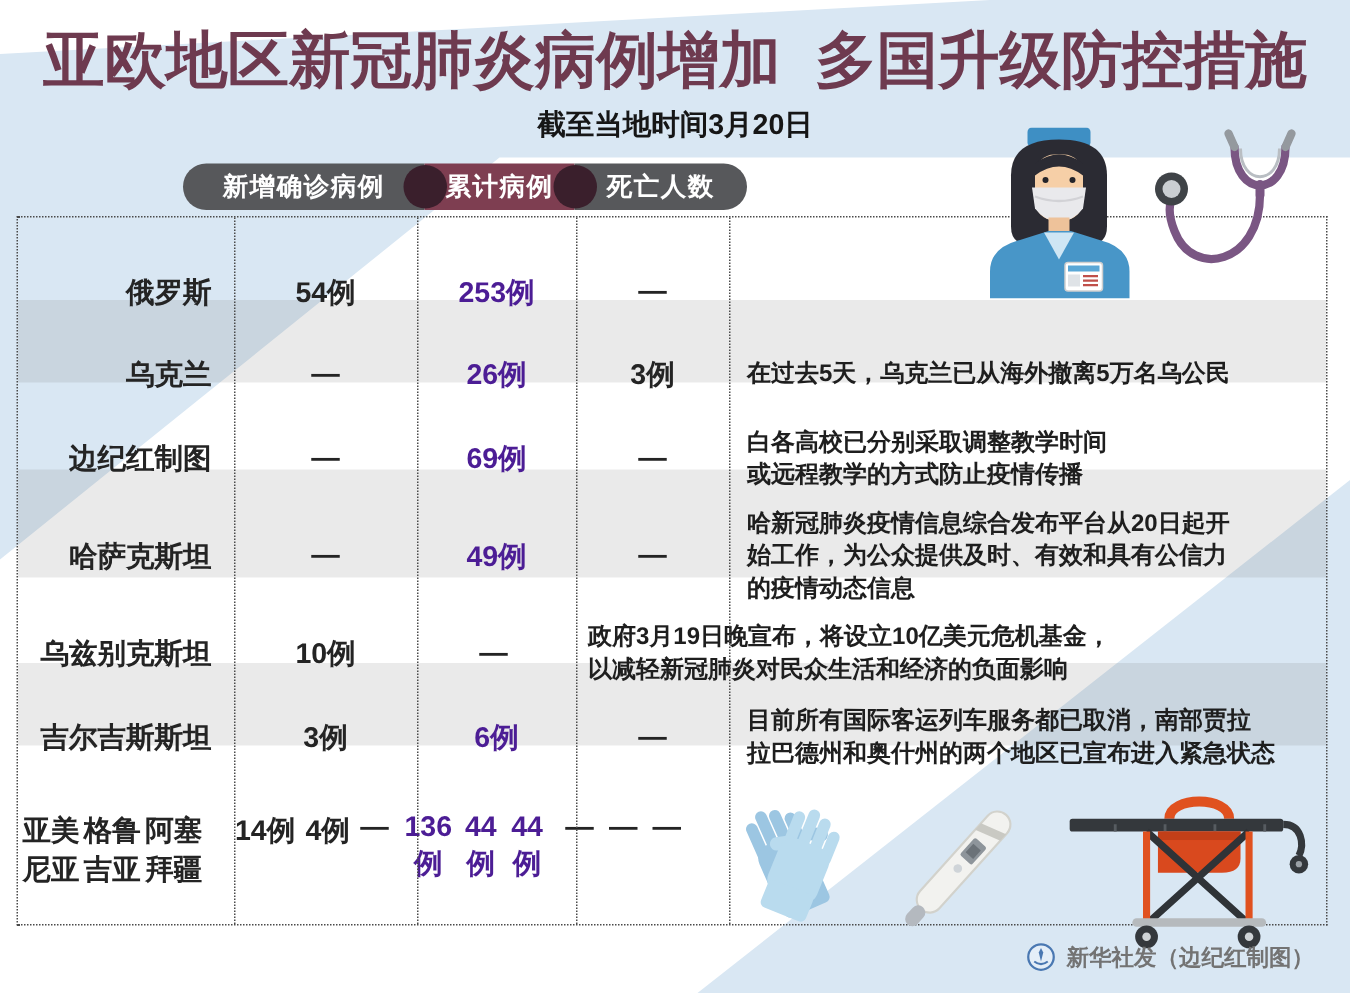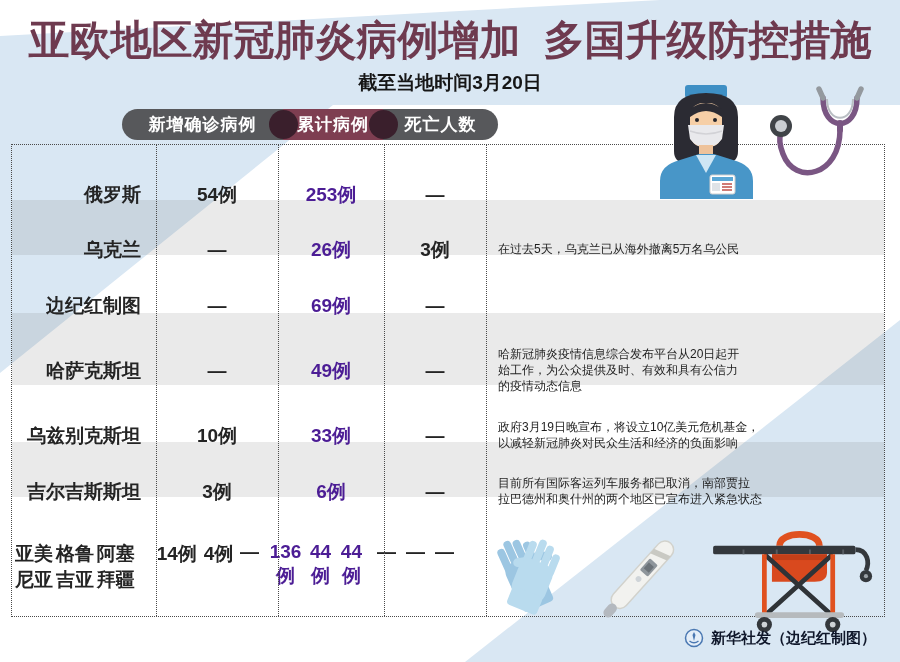--- a/index.html
+++ b/index.html
@@ -45,34 +45,34 @@
   .row{display:flex;align-items:center;}
   .row.gray{background:rgba(90,90,90,0.13);}
   .r1{height:55px;} .r2{height:55px;} .r3{height:58px;} .r4{height:72px;}
   .r5{height:57px;} .r6{height:55px;} .r7{height:119px;}
   .c{box-sizing:border-box;font-size:19px;font-weight:700;color:#242424;margin-top:44px;}
   .c-country{width:144px;text-align:right;padding-right:15px;}
   .c-new{width:122px;text-align:center;}
   .c-cum{width:106px;text-align:center;color:#4c1d95;}
   .c-death{width:102px;text-align:center;}
   .c-note{
-    flex:1;padding:0 8px 0 12px;font-size:12px;font-weight:400;
+    flex:1;padding:0 8px 0 12px;font-size:16px;font-weight:700;
     line-height:1.32;color:#1e1e1e;text-align:left;
   }
   .row.group{align-items:stretch;}
   .group .gcol{display:flex;flex-direction:row;justify-content:space-evenly;height:100%;}
   .group .c-note{display:flex;flex-direction:row;align-items:center;gap:24px;padding-left:20px;}
   
   .nurse{position:absolute;left:650px;top:85px;z-index:4;}
   .steth{position:absolute;left:757px;top:86px;z-index:4;}
   
   .footer{
     position:absolute;top:628px;left:0;right:24px;display:flex;
     justify-content:flex-end;align-items:center;gap:7px;z-index:2;
-    font-size:15px;font-weight:600;color:#0f172a;
+    font-size:15px;font-weight:600;color:#737373;
   }
 </style>
 </head>
 <body>
 
 <svg class="bg" width="900" height="662" viewBox="0 0 900 662">
   <rect x="0" y="0" width="900" height="662" fill="#d9e7f3"></rect>
   <polygon points="0,0 660,0 0,36" fill="#ffffff"></polygon>
   <polygon points="333,105 900,105 900,320 465,662 0,662 0,373" fill="#ffffff"></polygon>
 </svg>
@@ -110,38 +110,41 @@
     <div class="c c-note">
       <div>在过去5天，乌克兰已从海外撤离5万名乌公民</div>
     </div>
   </div>
 
   <div class="row r3">
     <div class="c c-country">边纪红制图</div>
     <div class="c c-new">—</div>
     <div class="c c-cum">69例</div>
     <div class="c c-death">—</div>
+    <div class="c c-note">
+      <div>白各高校已分别采取调整教学时间</div>
+      <div>或远程教学的方式防止疫情传播</div>
+    </div>
   </div>
 
   <div class="row r4 gray">
     <div class="c c-country">哈萨克斯坦</div>
     <div class="c c-new">—</div>
     <div class="c c-cum">49例</div>
     <div class="c c-death">—</div>
     <div class="c c-note">
       <div>哈新冠肺炎疫情信息综合发布平台从20日起开</div>
       <div>始工作，为公众提供及时、有效和具有公信力</div>
       <div>的疫情动态信息</div>
     </div>
   </div>
 
   <div class="row r5">
     <div class="c c-country">乌兹别克斯坦</div>
     <div class="c c-new">10例</div>
-    <div class="c c-cum">33例</div>
     <div class="c c-death">—</div>
     <div class="c c-note">
       <div>政府3月19日晚宣布，将设立10亿美元危机基金，</div>
       <div>以减轻新冠肺炎对民众生活和经济的负面影响</div>
     </div>
   </div>
 
   <div class="row r6 gray">
     <div class="c c-country">吉尔吉斯斯坦</div>
     <div class="c c-new">3例</div>

